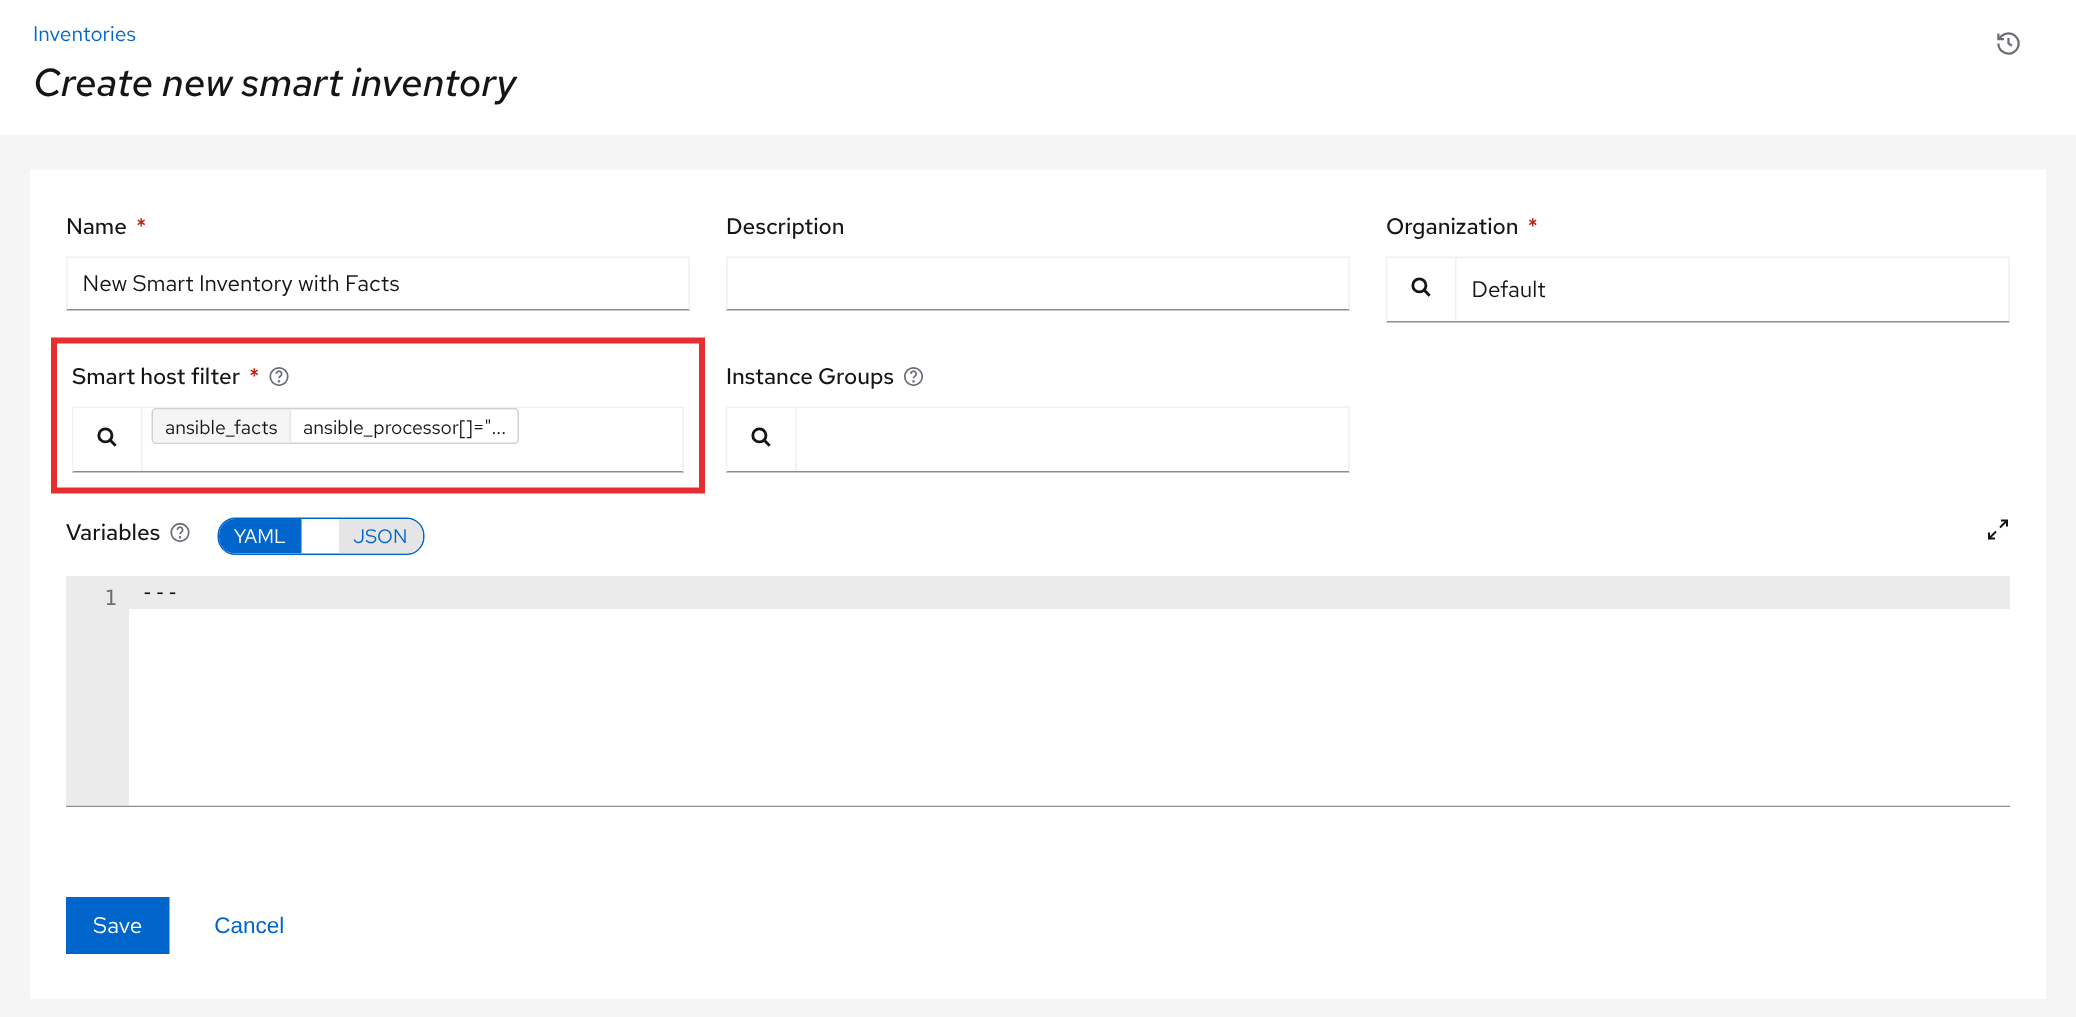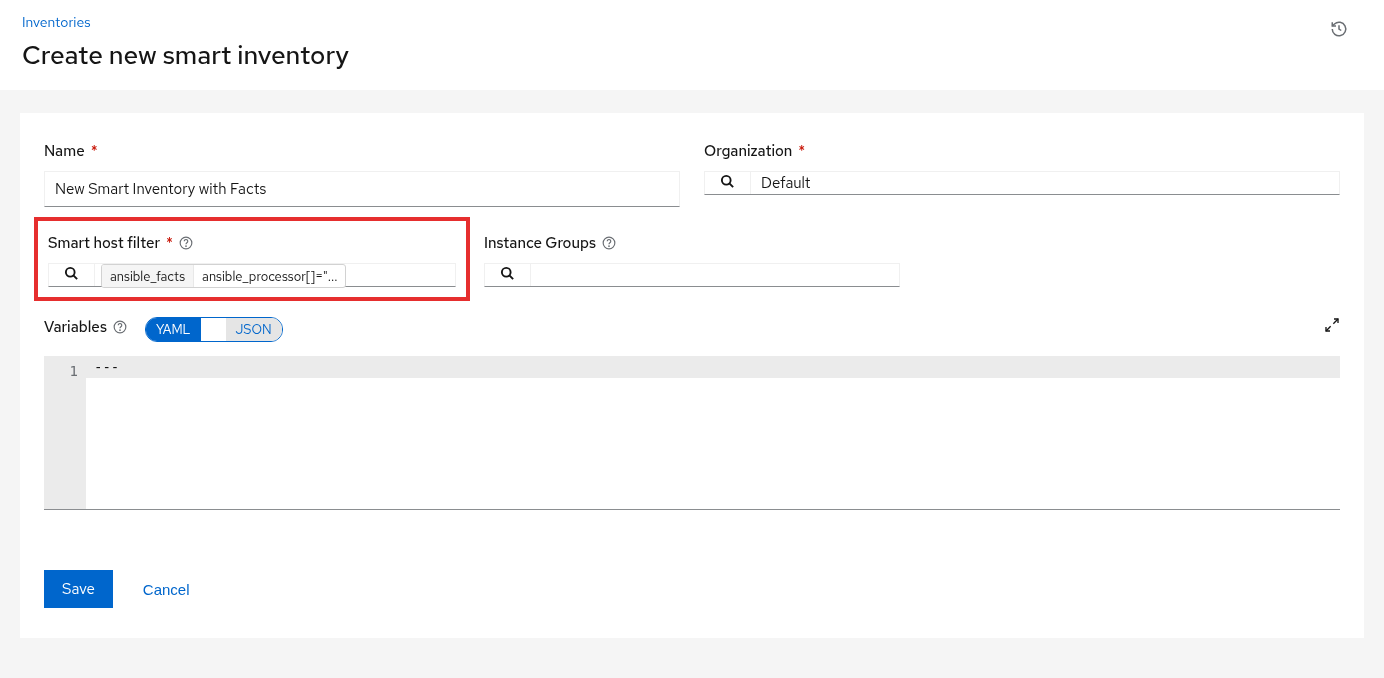--- a/index.html
+++ b/index.html
@@ -21,20 +21,21 @@
     color: #06c;
     font-size: 14px;
     text-decoration: none;
     cursor: pointer;
   }
   .page-title {
     font-size: 26px;
     font-weight: 500;
     margin: 6px 0 0 0;
     color: #151515;
+    font-style: italic;
   }
   .history-icon {
     position: absolute;
     top: 20px;
     right: 36px;
     color: #6a6e73;
     cursor: pointer;
   }
   .content-wrap {
     padding: 20px;
@@ -74,21 +75,21 @@
     border: 1px solid #f0f0f0;
     border-bottom: 1px solid #8a8d90;
     padding: 0 10px;
     font-size: 15px;
     font-family: inherit;
     color: #151515;
     background: #fff;
   }
   .lookup-group {
     display: flex;
-    height: 24px;
+    height: 44px;
     border: 1px solid #f0f0f0;
     border-bottom: 1px solid #8a8d90;
     background: #fff;
   }
   .lookup-btn {
     width: 46px;
     display: flex;
     align-items: center;
     justify-content: center;
     border: none;
@@ -247,20 +248,26 @@
 <div class="content-wrap">
   <div class="card">
 
     <div class="form-row">
       <div class="field">
         <div class="field-label">
           <span>Name</span>
             <span class="req">*</span>
         </div>
         <input class="text-input" value="New Smart Inventory with Facts" style="">
+      </div>
+      <div class="field">
+        <div class="field-label">
+          <span>Description</span>
+        </div>
+        <input class="text-input" style="">
       </div>
       <div class="field">
         <div class="field-label">
           <span>Organization</span>
             <span class="req">*</span>
         </div>
         <div class="lookup-group">
           <button class="lookup-btn">
             <span>
               <svg width="15" height="15" viewBox="0 0 24 24" fill="none" stroke="currentColor" stroke-width="3">

